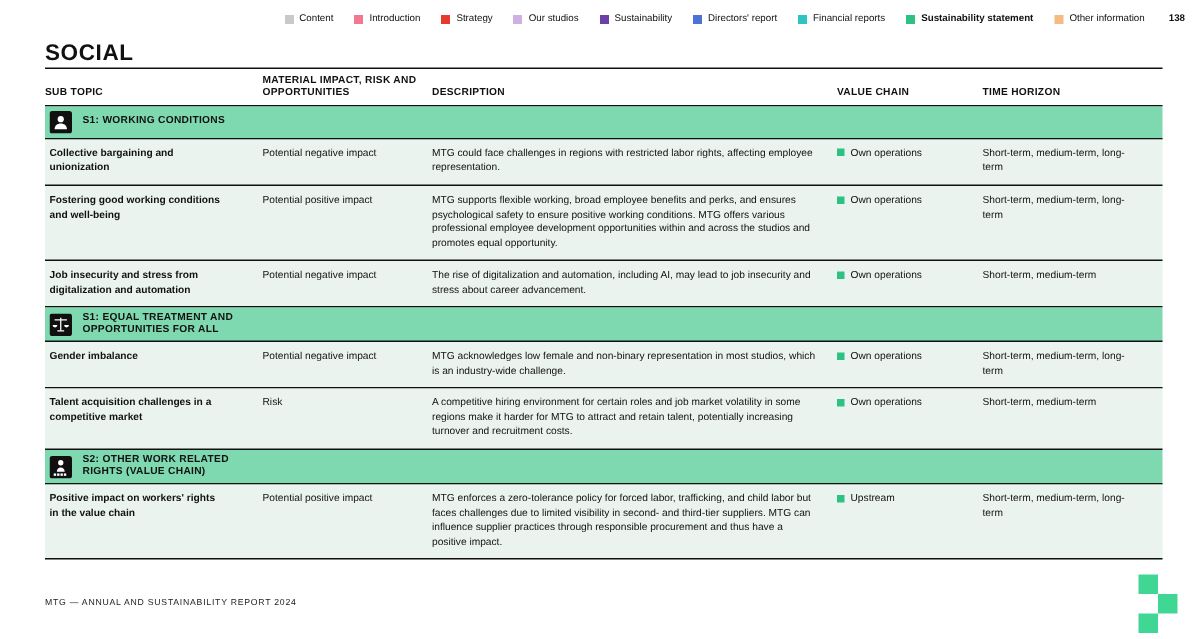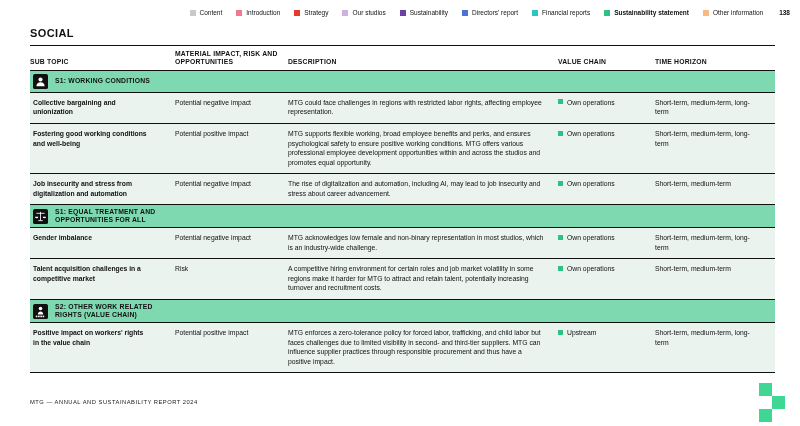--- a/index.html
+++ b/index.html
@@ -15,21 +15,21 @@
     display:flex; align-items:center; gap:14px;
   }
   .nav-item { display:flex; align-items:center; gap:4px; font-size:6.5px; color:#111; cursor:pointer; }
   .nav-item .sq { width:6px; height:6px; flex:0 0 auto; }
   .nav-item.active .nav-label { font-weight:bold; }
   .page-num { font-size:6.5px; font-weight:bold; margin-left:2px; }
 
   
   .page-title {
     position:absolute; left:30px; top:27px;
-    font-size:11px; font-weight:800; letter-spacing:0.4px;
+    font-size:15px; font-weight:800; letter-spacing:0.4px;
   }
 
   
   .mtable { position:absolute; left:30px; top:45px; width:745px; }
   .grid-row {
     display:grid;
     grid-template-columns:145px 113px 270px 97px 120px;
   }
   .header-row {
     border-top:1.5px solid #101010;

